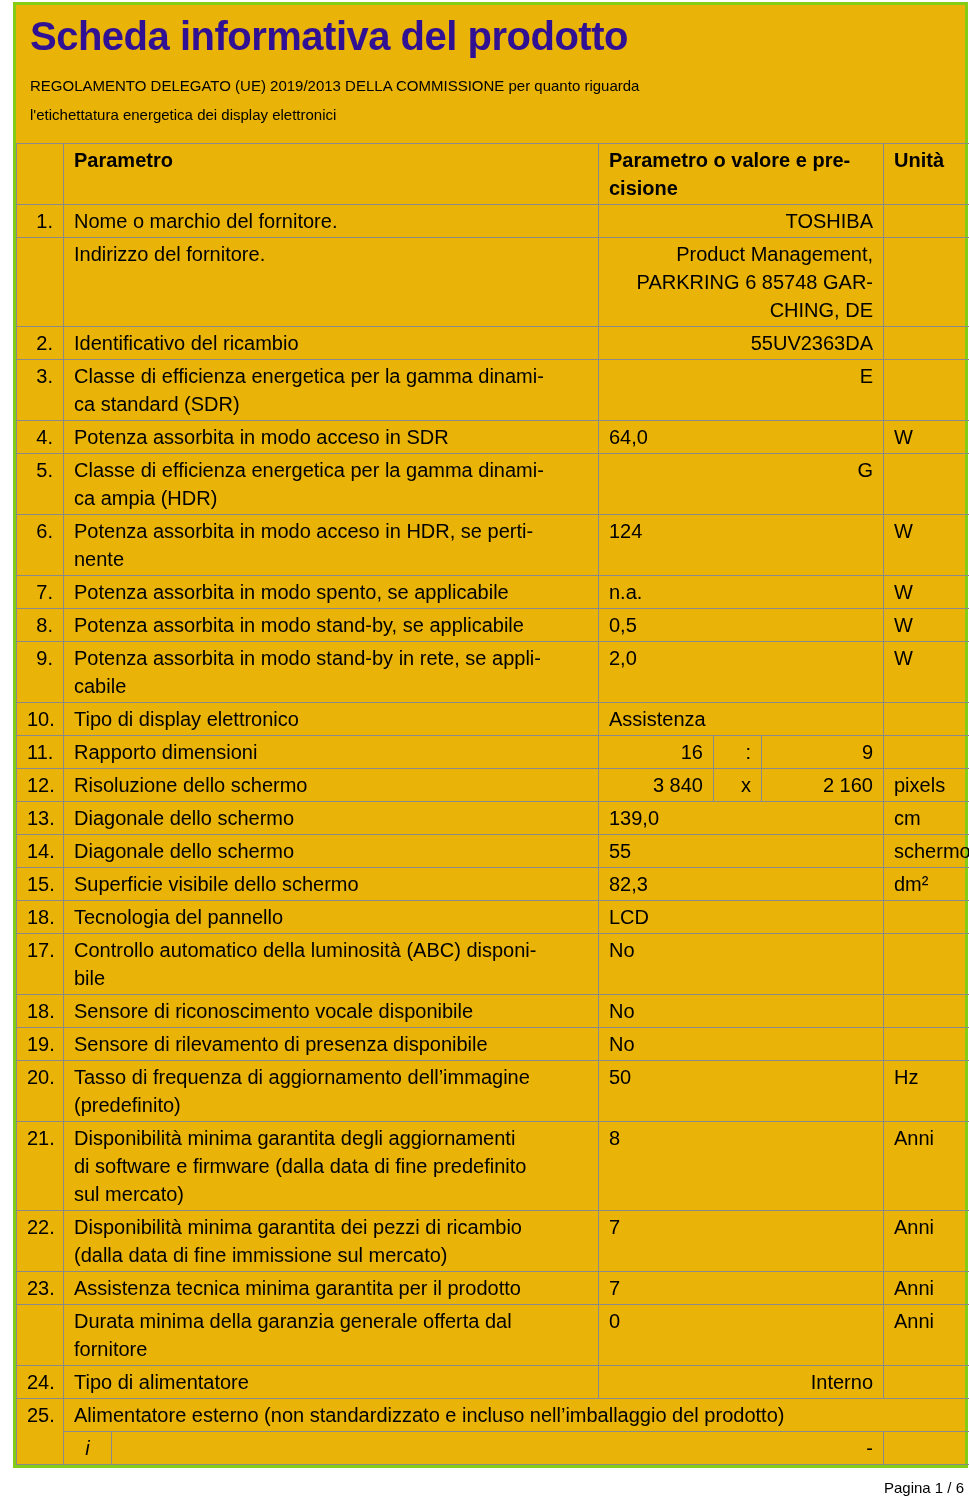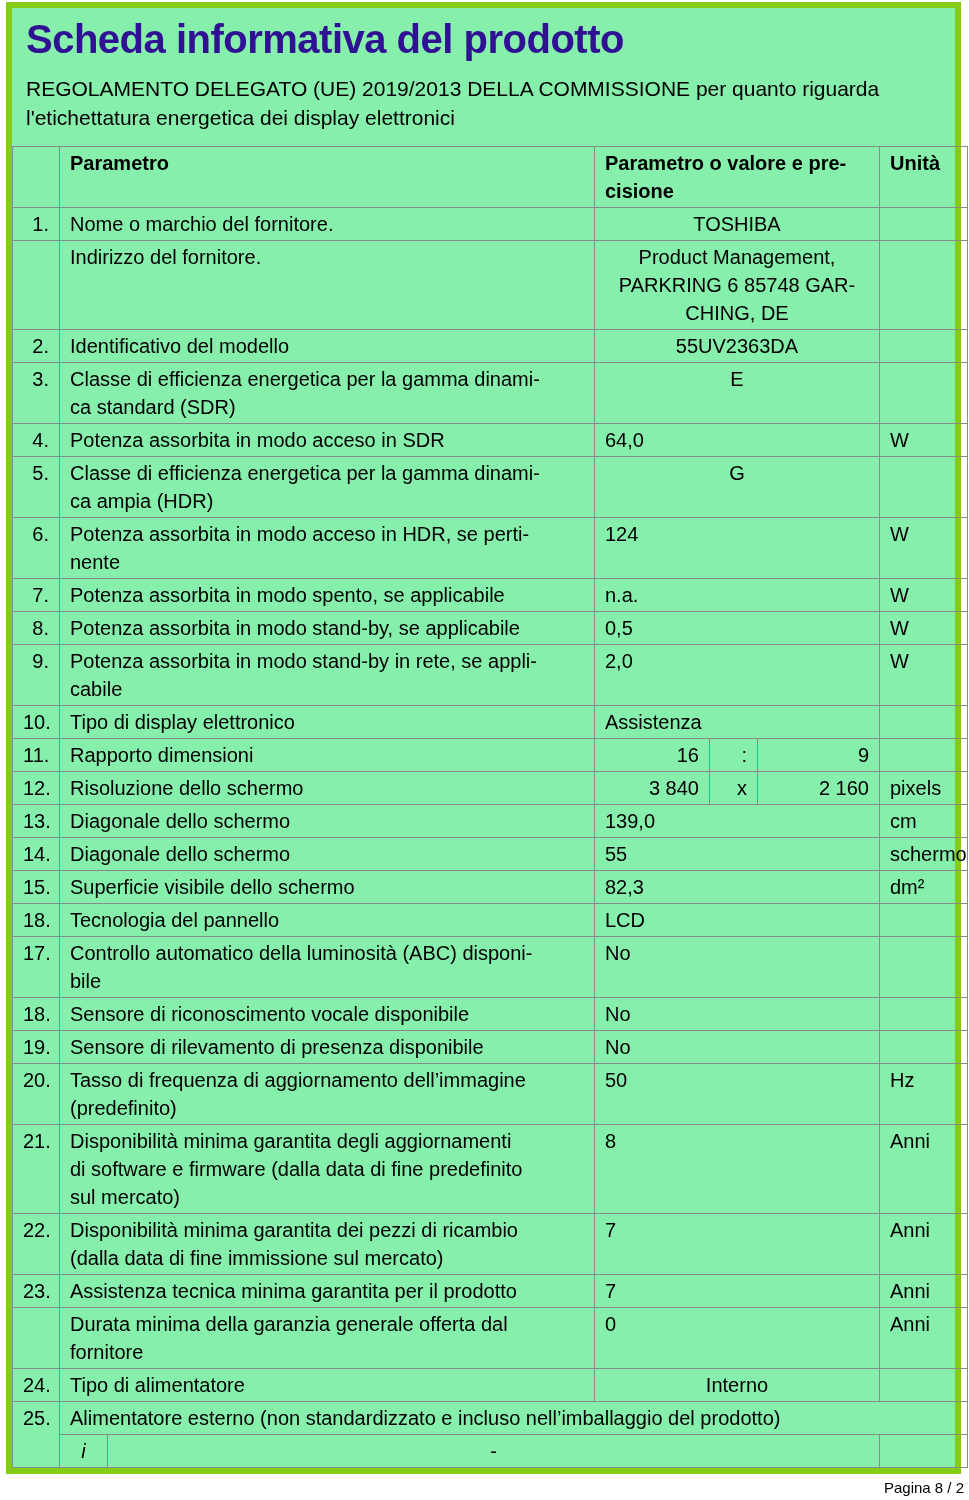--- a/index.html
+++ b/index.html
@@ -5,57 +5,57 @@
   * { box-sizing: border-box; margin: 0; padding: 0; }
   html, body { background: #ffffff; }
   body {
     width: 969px; height: 1500px;
     position: relative;
     font-family: "Liberation Sans", sans-serif;
     color: #000;
   }
   .sheet {
     position: absolute;
-    left: 6px; top: 2px;
+    left: 13px; top: 2px;
     width: 955px;
-    border: 6px solid #84cc16;
-    background: #86efac;
+    border: 3px solid #84cc16;
+    background: #eab308;
   }
   .doc-header { padding: 8px 16px 14px 14px; }
   .doc-title {
     font-size: 40px;
     font-weight: bold;
     color: #301093;
     letter-spacing: -0.5px;
     line-height: 1.15;
   }
   .doc-subtitle {
     margin-top: 12px;
-    font-size: 21px;
+    font-size: 15px;
     line-height: 29px;
     white-space: pre-line;
   }
   table.fiche {
     width: 100%;
     border-collapse: collapse;
     table-layout: fixed;
   }
   table.fiche td {
     border: 1px solid #8a8a8a;
     vertical-align: top;
     font-size: 20px;
     line-height: 28px;
     padding: 2px 10px;
     white-space: pre-line;
     overflow: hidden;
   }
   table.fiche tr.hdr td { font-weight: bold; }
   td.num { text-align: right; padding-right: 8px; padding-left: 2px; }
   td.vr  { text-align: left; padding-right: 12px; }
-  td.vl  { text-align: center; }
+  td.vl  { text-align: right; }
   td.ctr { text-align: right; padding-left: 2px; padding-right: 2px; }
   td.marker { text-align: center; font-style: italic; }
   .page-footer {
     position: absolute;
     top: 1479px;
     right: 5px;
     font-size: 15px;
     color: #000;
   }
 </style>
@@ -100,21 +100,21 @@
       <td class="num"></td>
       <td colspan="2">Indirizzo del fornitore.</td>
       <td colspan="3" class="vl">Product Management,
 PARKRING 6 85748 GAR-
 CHING, DE</td>
       <td></td>
     </tr>
 
     <tr>
       <td class="num">2.</td>
-      <td colspan="2">Identificativo del modello</td>
+      <td colspan="2">Identificativo del ricambio</td>
       <td colspan="3" class="vl">55UV2363DA</td>
       <td></td>
     </tr>
 
     <tr>
       <td class="num">3.</td>
       <td colspan="2">Classe di efficienza energetica per la gamma dinami-
 ca standard (SDR)</td>
       <td colspan="3" class="vl">E</td>
       <td></td>
@@ -294,13 +294,13 @@
 
     <tr>
       <td class="marker">i</td>
       <td colspan="4" class="vl">-</td>
       <td></td>
     </tr>
   </tbody>
     </table>
 </div>
 
-<div class="page-footer">Pagina 8 / 2</div>
+<div class="page-footer">Pagina 1 / 6</div>
 
 </body></html>

